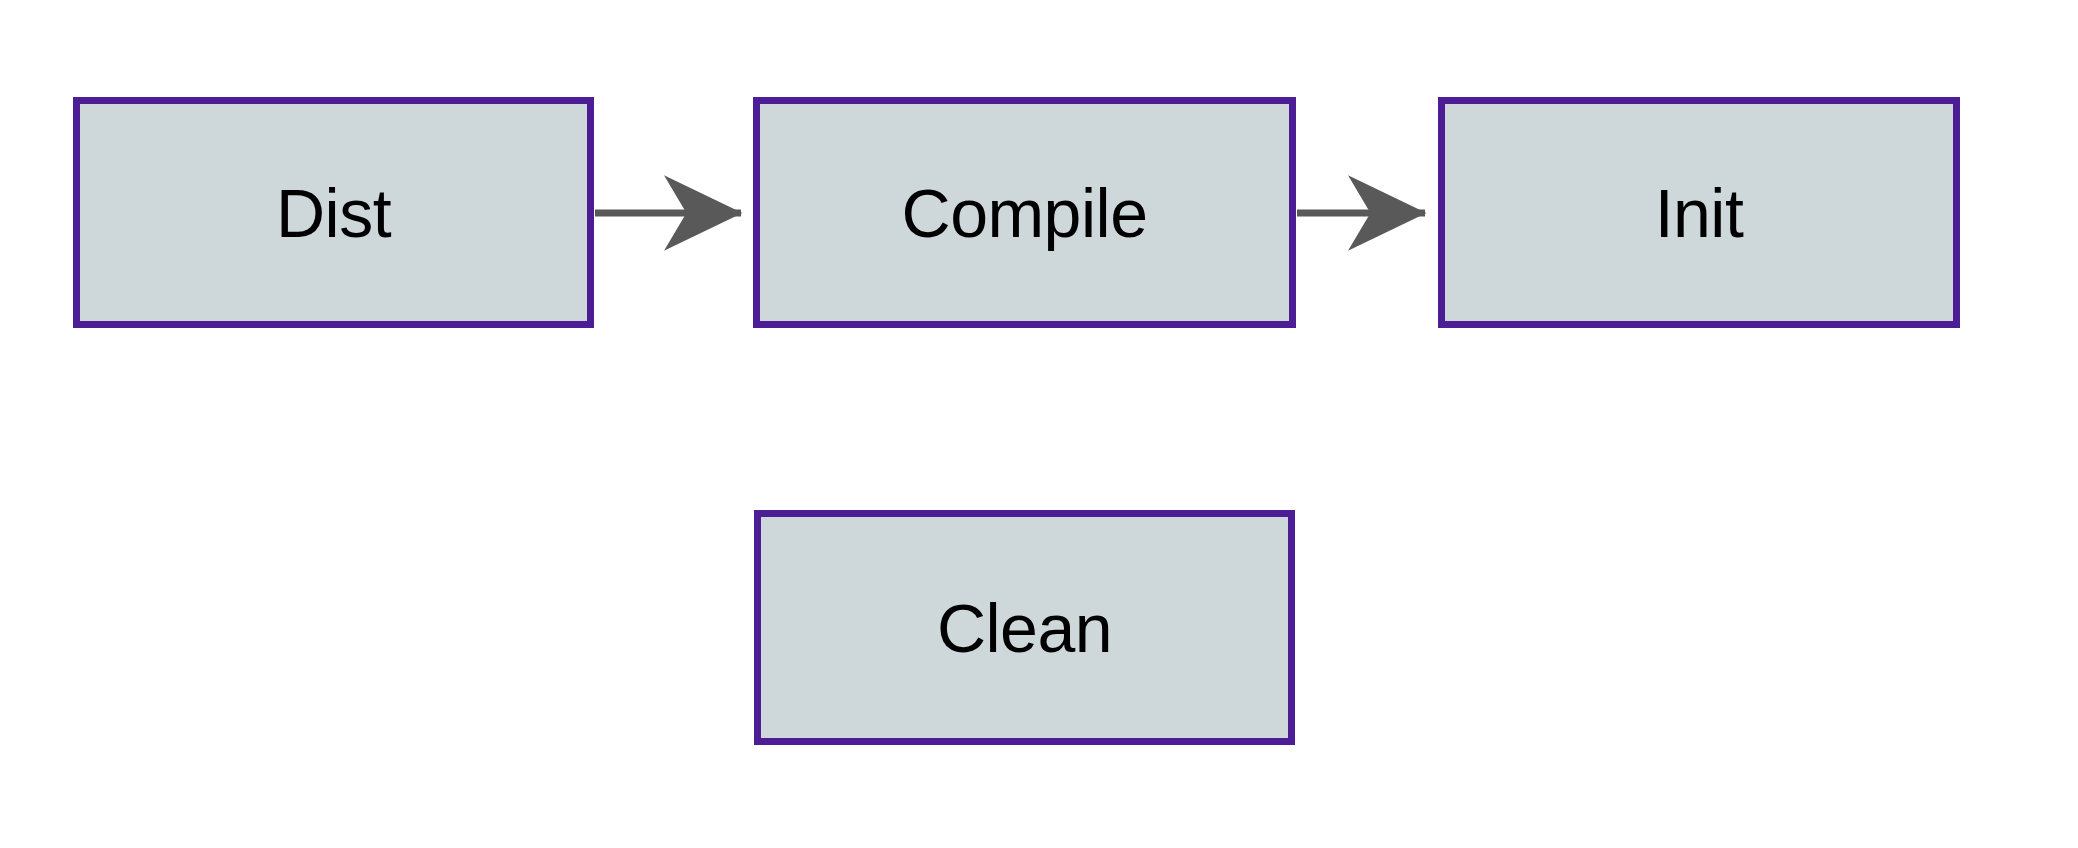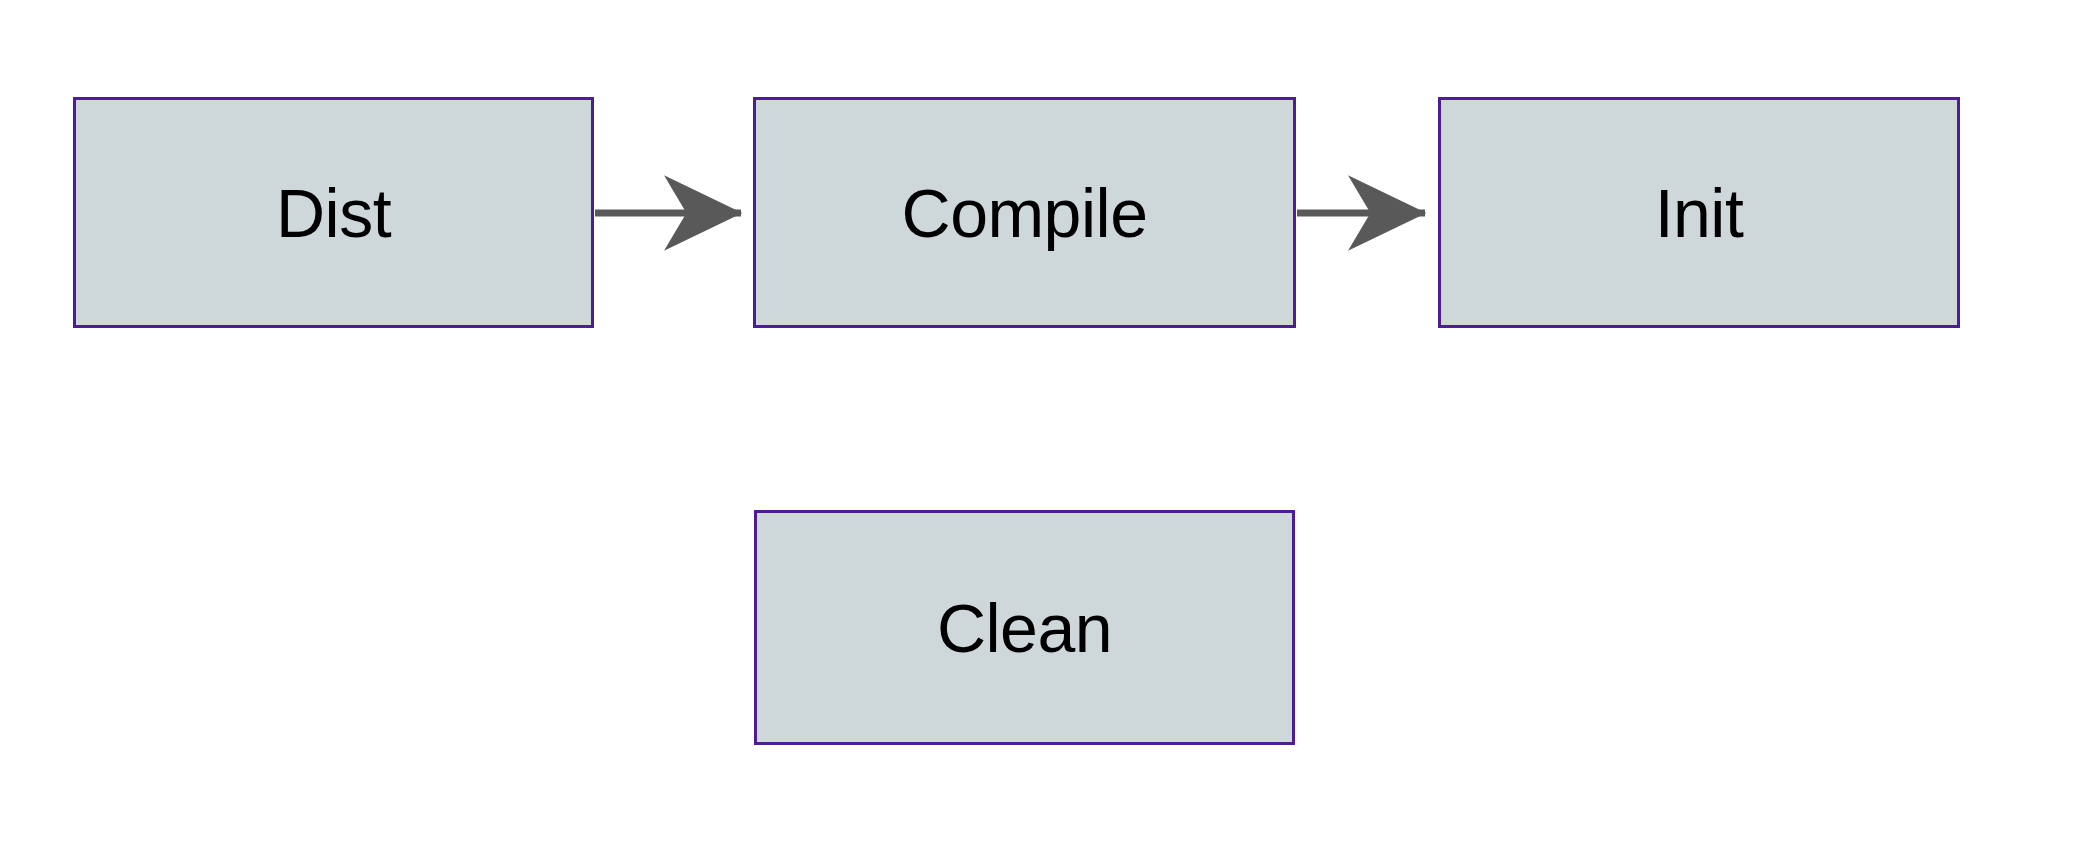--- a/index.html
+++ b/index.html
@@ -15,21 +15,21 @@
     position: relative;
     width: 2078px;
     height: 848px;
     background: #ffffff;
     overflow: hidden;
   }
   .node {
     position: absolute;
     box-sizing: border-box;
     background: #ced7da;
-    border: 3px solid #4c1d95;
+    border: 7px solid #4c1d95;
     display: flex;
     align-items: center;
     justify-content: center;
   }
   .node-label {
     font-family: "Liberation Sans", sans-serif;
     font-size: 68px;
     font-weight: 400;
     color: #000000;
     line-height: 1;

